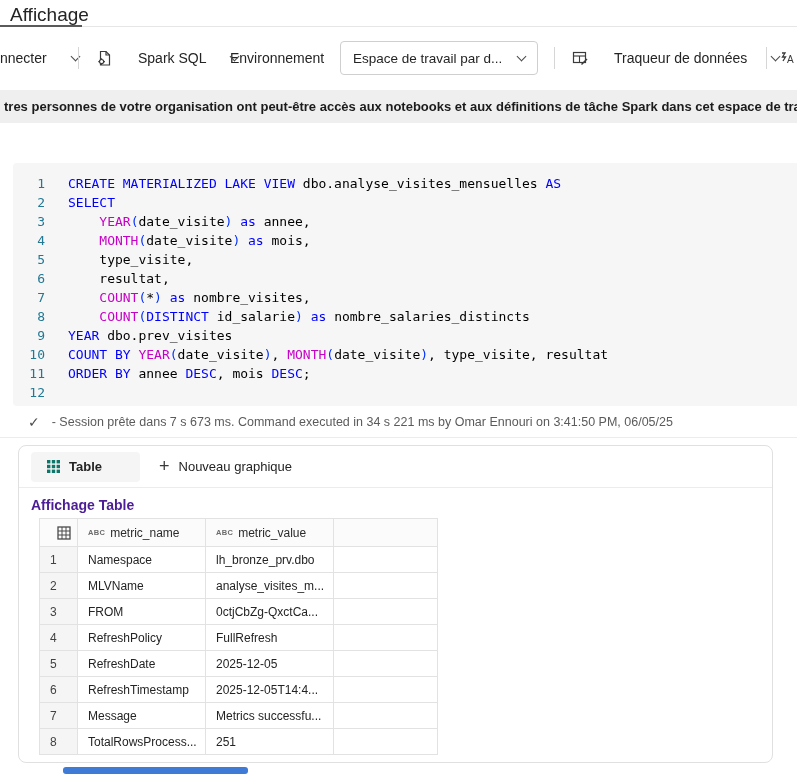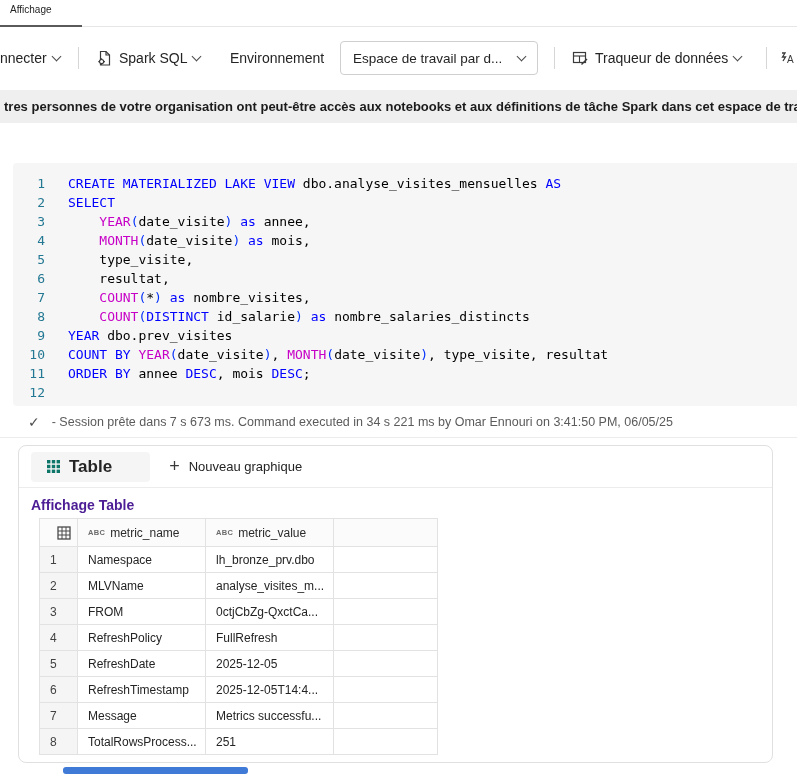--- a/index.html
+++ b/index.html
@@ -2,26 +2,26 @@
 <html><head>
 <meta charset="utf-8">
 <style>
   * { margin:0; padding:0; box-sizing:border-box; }
   html,body { width:797px; height:775px; background:#fff; overflow:hidden;
     font-family:"Liberation Sans", sans-serif; color:#242424; position:relative; }
 
   
   .tabbar { position:absolute; top:0; left:0; width:797px; height:27px;
     border-bottom:1px solid #e6e6e6; background:#fff; }
-  .ribbon-tab { position:absolute; left:10px; top:4px; font-size:10px; color:#242424; }
+  .ribbon-tab { position:absolute; left:10px; top:4px; font-size:19px; color:#242424; }
   .tab-underline { position:absolute; left:0; top:25px; width:82px; height:2.5px; background:#5a5a5a; }
 
   
   .ribbon { position:absolute; top:27px; left:0; width:797px; height:62px; background:#fff; }
-  .rgroup { position:absolute; top:0; height:100%; display:flex; align-items:center; gap:6px;
+  .rgroup { position:absolute; top:0; height:100%; display:flex; align-items:center; gap:25px;
     font-size:14px; color:#242424; white-space:nowrap; }
   .vsep { position:absolute; top:20px; width:1px; height:22px; background:#d6d6d6; }
   .chev { width:7px; height:7px; border-right:1.4px solid #4a4a4a; border-bottom:1.4px solid #4a4a4a;
     transform:rotate(45deg); margin-top:-4px; flex:0 0 auto; }
   .ws-btn { position:absolute; left:340px; top:14px; width:198px; height:34px;
     border:1px solid #cfcfcf; border-radius:4px; background:#fff; display:flex;
     align-items:center; justify-content:space-between; padding:0 12px; font-size:13.5px; color:#242424; cursor:pointer; }
   .icon16 { width:17px; height:17px; flex:0 0 auto; }
 
   
@@ -46,21 +46,21 @@
   .checkmark { font-size:14px; color:#4d4d4d; }
   .status-text { font-size:12.5px; color:#5b5b5b; }
   .hdiv { position:absolute; top:437px; left:0; width:797px; height:1px; background:#ececec; }
 
   
   .results { position:absolute; left:18px; top:445px; width:755px; height:318px;
     background:#fff; border:1px solid #e0e0e0; border-radius:8px; overflow:hidden; }
   .tabsrow { height:42px; display:flex; align-items:center; padding-left:12px;
     border-bottom:1px solid #ececec; }
   .tbl-pill { display:flex; align-items:center; gap:9px; height:30px; padding:0 38px 0 16px;
-    background:#f5f5f5; border-radius:4px; font-size:17px; font-weight:700; color:#242424; cursor:pointer; }
+    background:#f5f5f5; border-radius:4px; font-size:13px; font-weight:700; color:#242424; cursor:pointer; }
   .newchart { display:flex; align-items:center; gap:9px; margin-left:19px; font-size:13px; color:#242424; cursor:pointer; }
   .plus { font-size:18px; font-weight:300; color:#3a3a3a; line-height:1; margin-top:-2px; }
   .viewtitle { padding:9px 0 5px 12px; font-size:14px; font-weight:700; color:#4c1d95; }
 
   table.grid { border-collapse:collapse; margin-left:20px; table-layout:fixed; }
   table.grid th, table.grid td { border:1px solid #e2e2e2; height:26px; font-weight:400;
     font-size:12px; text-align:left; padding:0 0 0 10px; overflow:hidden; white-space:nowrap; }
   table.grid th { height:28px; background:#fbfbfb; color:#2b2b2b; }
   th.iconcell { width:38px; text-align:center; padding:0; }
   td.num { width:38px; background:#f5f5f5; color:#424242; text-align:center; padding:0; }

